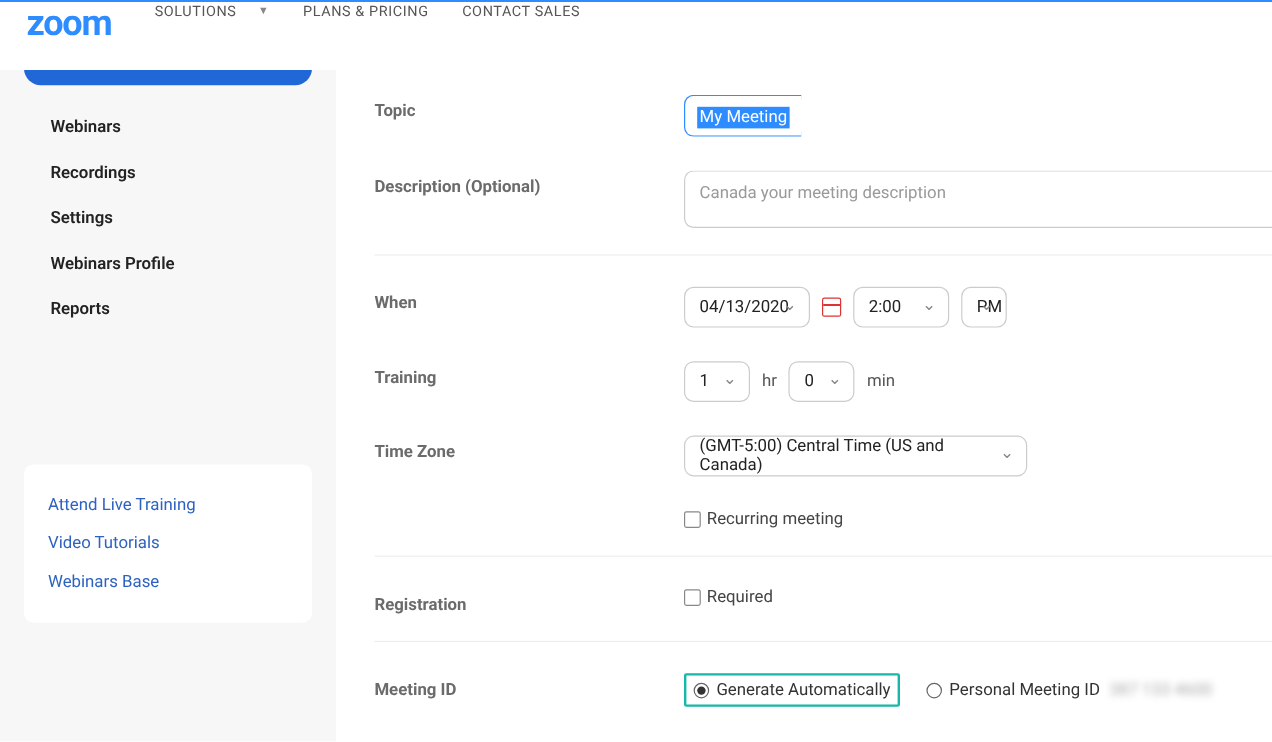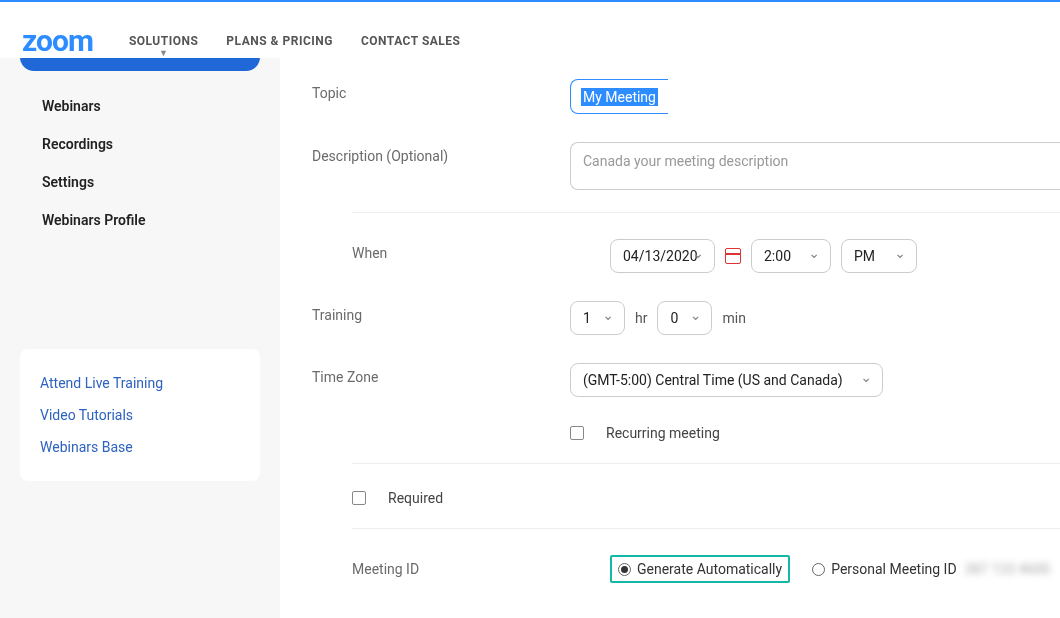--- a/index.html
+++ b/index.html
@@ -1,51 +1,51 @@
 <!DOCTYPE html>
 <html><head>
   <meta charset="utf-8">
   <style>
     * { margin:0; padding:0; box-sizing:border-box; font-family:-apple-system,BlinkMacSystemFont,"Segoe UI",Roboto,Helvetica,Arial,sans-serif; }
     body { width:1060px; height:618px; overflow:hidden; background:#fff; color:#222; border-top:2px solid #2d8cff; }
-    .topbar { position:fixed; top:2px; left:0; right:0; height:56px; background:#fff; display:flex; align-items:flex-end; padding:0 22px; z-index:10; }
+    .topbar { position:fixed; top:2px; left:0; right:0; height:56px; background:#fff; display:flex; align-items:flex-start; padding:0 22px; z-index:10; }
     .logo { font-size:30px; font-weight:700; color:#2d8cff; letter-spacing:-1px; margin-right:36px; }
     .nav { display:flex; gap:28px; }
-    .nav a { font-size:12px; font-weight:700; letter-spacing:.5px; color:#555; text-decoration:none; display:flex; align-items:center; gap:0;flex-direction:column; }
+    .nav a { font-size:12px; font-weight:400; letter-spacing:.5px; color:#555; text-decoration:none; display:flex; align-items:center; gap:18px; }
     .caret { font-size:9px; color:#888; }
     .page { display:flex; }
     .sidebar { width:280px; background:#f7f7f8; min-height:618px; padding:0 20px 20px; }
     .active-pill { background:#2067d8; border-radius:14px; height:38px; margin:8px 0 16px; }
     .faded { color:#ccc; font-size:13px; padding:4px 22px; }
     .sb ul { list-style:none; }
     .sb li { padding:11px 22px; font-size:14px; color:#222; font-weight:600; cursor:pointer; }
     .help { background:#fff; border-radius:8px; margin-top:110px; padding:18px 20px; }
     .help a { display:block; color:#2d62c0; font-size:14px; text-decoration:none; padding:8px 0; }
     .crumbs { color:#ccc; font-size:13px; padding:4px 32px 0; display:flex; gap:20px; }
     .subtitle { color:#ccc; font-size:15px; padding:8px 32px 18px; }
     .main { flex:1; padding-top:0; }
     .form { padding:0 0 0 32px; }
     .row { display:flex; align-items:flex-start; padding:14px 0; }
-    .sep { border-top:1px solid #eee; margin-top:8px; padding-top:26px;margin-left:40px; }
-    .lab { width:258px; font-size:14px; color:#6b6b6b; font-weight:400; padding-top:6px; }
+    .sep { border-top:1px solid #eee; margin-top:8px; padding-top:26px; }
+    .lab { width:258px; font-size:14px; color:#6b6b6b; font-weight:700; padding-top:6px; }
     .fld { flex:1; display:flex; align-items:center; gap:10px; flex-wrap:wrap; }
     .topic-wrap { flex:1; }
     .topic-sel { background:#2d8cff; color:#fff; padding:1px 2px; font-size:14px; }
     .topic-box { border:1px solid #2d8cff; border-right:none; border-radius:8px 0 0 8px; padding:7px 10px;text-align:right; }
     .ta { border:1px solid #ccc; border-right:none; border-radius:8px 0 0 8px; padding:10px 12px; font-size:14px; min-height:48px; color:#999; width:100%; }
     .sel { border:1px solid #ccc; border-radius:8px; height:34px; padding:0 20px 0 12px; font-size:14px; background:#fff; display:flex; align-items:center; position:relative; cursor:pointer; }
     .sel::after { content:"⌄"; position:absolute; right:10px; top:5px; color:#888; font-size:14px; }
     .date { width:105px; }
     .tm { width:80px; }
-    .ampm { width:76px; }
+    .ampm { width:38px; }
     .dur { width:55px; }
-    .tz { width:313px; }
+    .tz { width:286px; }
     .cal { width:16px; height:16px; border:1px solid #d33; border-radius:2px; background:linear-gradient(#fff 30%, #d33 30% 45%, #fff 45%); }
     .unit { font-size:14px; color:#555; }
-    .chk { display:flex; align-items:center; gap:22px; font-size:14px; color:#444; cursor:pointer; }
+    .chk { display:flex; align-items:center; gap:5px; font-size:14px; color:#444; cursor:pointer; }
     .box { width:14px; height:14px; border:1px solid #888; border-radius:2px; }
     .rad { display:flex; align-items:center; gap:6px; font-size:14px; color:#333; cursor:pointer; }
     .rdot { width:13px; height:13px; border:1px solid #666; border-radius:50%; display:flex; align-items:center; justify-content:center; }
     .rdot.on::after { content:""; width:7px; height:7px; background:#333; border-radius:50%; }
     .hl { border:2px solid #14b8a6; border-radius:2px; padding:4px 6px; }
     .blur { filter:blur(3px); color:#aaa; font-size:14px; margin-left:2px; }
   </style>
 </head>
 <body>
 
@@ -64,20 +64,21 @@
 <div class="page">
   <aside class="sidebar">
     <div class="faded">Profile</div>
     <div class="active-pill"></div>
     <nav class="sb">
         <ul>
       <li>Webinars</li>
       <li>Recordings</li>
       <li>Settings</li>
       <li>Webinars Profile</li>
+      <li>Reports</li>
     </ul>
       </nav>
     <div class="help">
       <a>Attend Live Training</a>
       <a>Video Tutorials</a>
       <a>Webinars Base</a>
     </div>
   </aside>
 
   <main class="main">
@@ -135,20 +136,21 @@
         <div class="lab"></div>
         <div class="fld">
           <label class="chk">
             <span class="box"></span>
             <span>Recurring meeting</span>
           </label>
         </div>
       </div>
 
       <div class="row sep">
+        <div class="lab">Registration</div>
         <div class="fld">
           <label class="chk">
             <span class="box"></span>
             <span>Required</span>
           </label>
         </div>
       </div>
 
       <div class="row sep">
         <div class="lab">Meeting ID</div>

